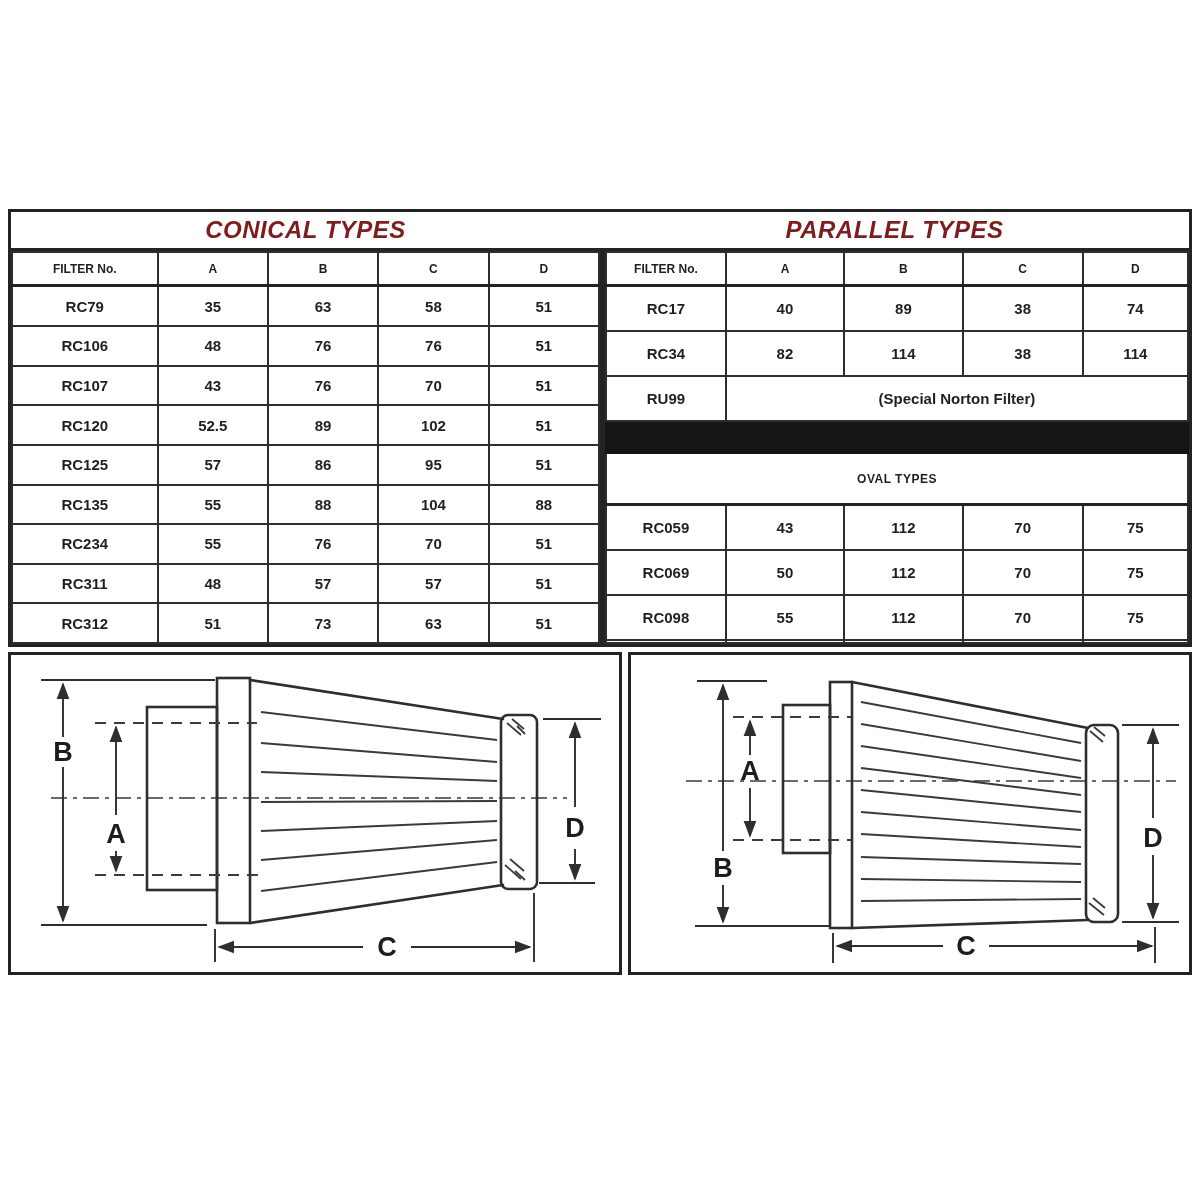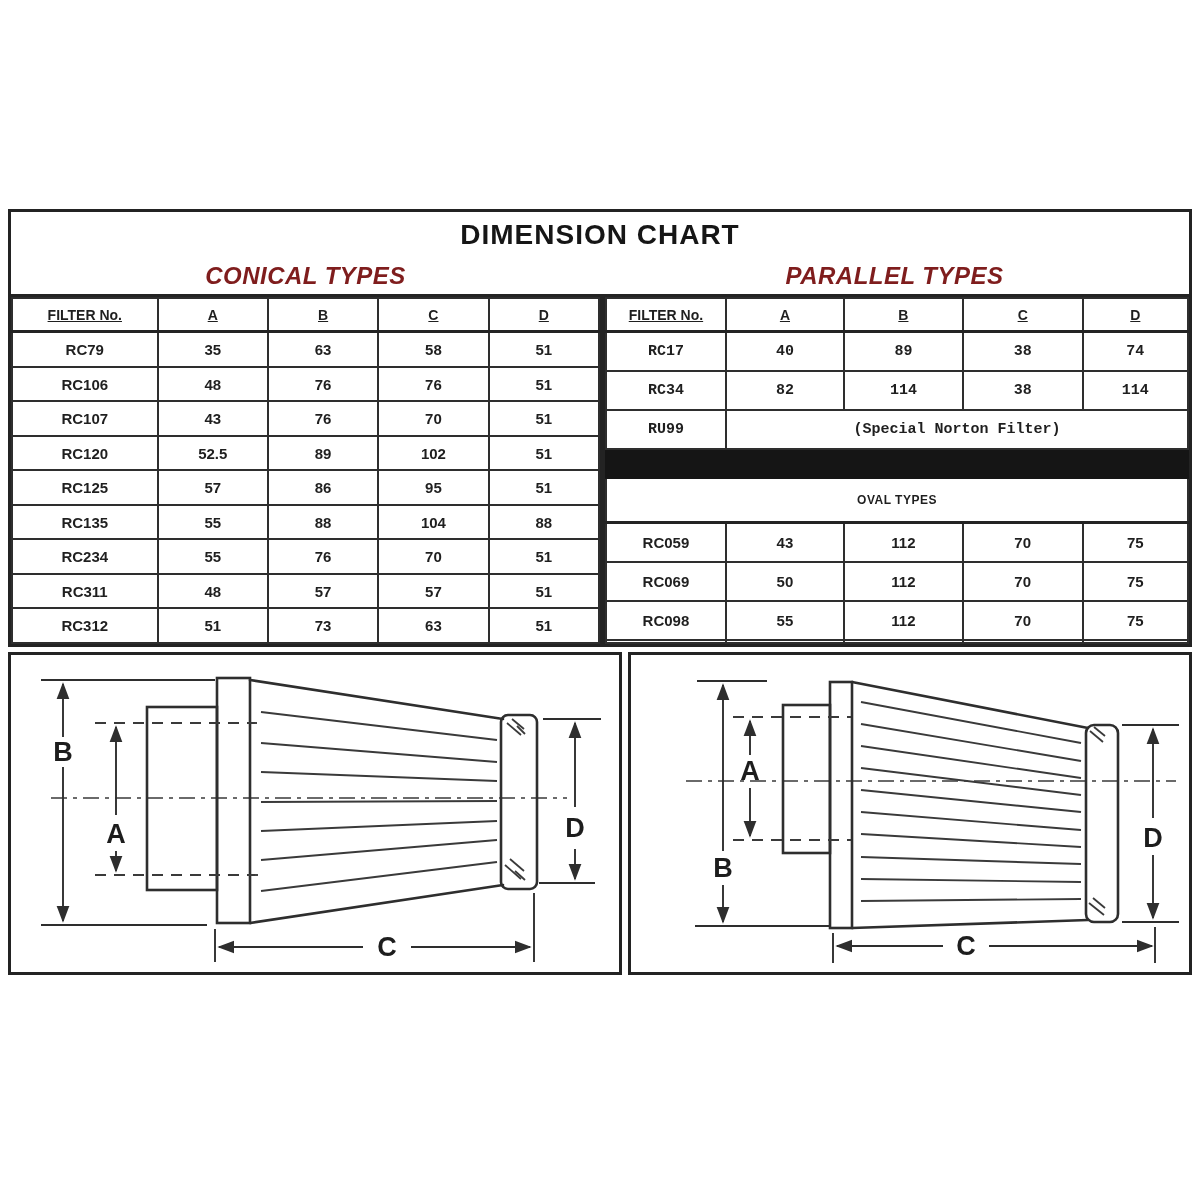--- a/index.html
+++ b/index.html
@@ -20,23 +20,23 @@
   .tables-row { flex:1; display:flex; border-top:3px solid #232323; min-height:0; }
   .half { width:50%; box-sizing:border-box; }
   .half.rightside { border-left:5px solid #232323; }
 
   table.dim { width:100%; height:100%; border-collapse:collapse; table-layout:fixed; }
   table.dim th, table.dim td {
     border:2px solid #2e2e2e; text-align:center; vertical-align:middle;
     padding:0; font-size:15px; font-weight:bold; color:#1f1f1f;
     overflow:hidden; white-space:nowrap;
   }
-  table.dim thead th { height:31px; border-bottom:3px solid #232323; font-size:14px;text-decoration:underline; }
+  table.dim thead th { height:31px; border-bottom:3px solid #232323; font-size:12px; }
   td.fcol { font-weight:bold;margin-top:34px; }
-  tbody.pdata td, tr.special td { height:28px;font-family:Liberation Mono, monospace; }
+  tbody.pdata td, tr.special td { height:28px; }
   tbody.odata td { height:28px; }
   tr.bar td { height:20px; background:#151515; border-color:#151515; }
   tr.ovalhead td { height:32px; font-size:12px; letter-spacing:0.5px;
                    border-bottom:3px solid #232323; }
   tr.filler td { height:auto; }
 
   
   .diagram-box { position:absolute; top:652px; height:323px; border:3px solid #232323;
                  box-sizing:border-box; background:#ffffff; }
   .box-left  { left:8px;  width:614px; }
@@ -51,23 +51,20 @@
   .hatch  { stroke:#3a3a3a; stroke-width:1.8; fill:none; }
   text.dimlabel { font-family:"Liberation Sans", sans-serif; font-size:27px;
                   font-weight:bold; fill:#1d1d1d; text-anchor:middle; }
 </style>
 </head>
 <body>
 
 <div class="sheet">
 
   <div class="main-block">
-    <div class="title-row">
-      <span class="title-text">DIMENSION CHART</span>
-    </div>
     <div class="section-row">
       <div class="section-cell">CONICAL TYPES</div>
       <div class="section-cell">PARALLEL TYPES</div>
     </div>
     <div class="tables-row">
 
       <div class="half">
         <table class="dim">
           <colgroup>
             <col style="width:24.8%">

